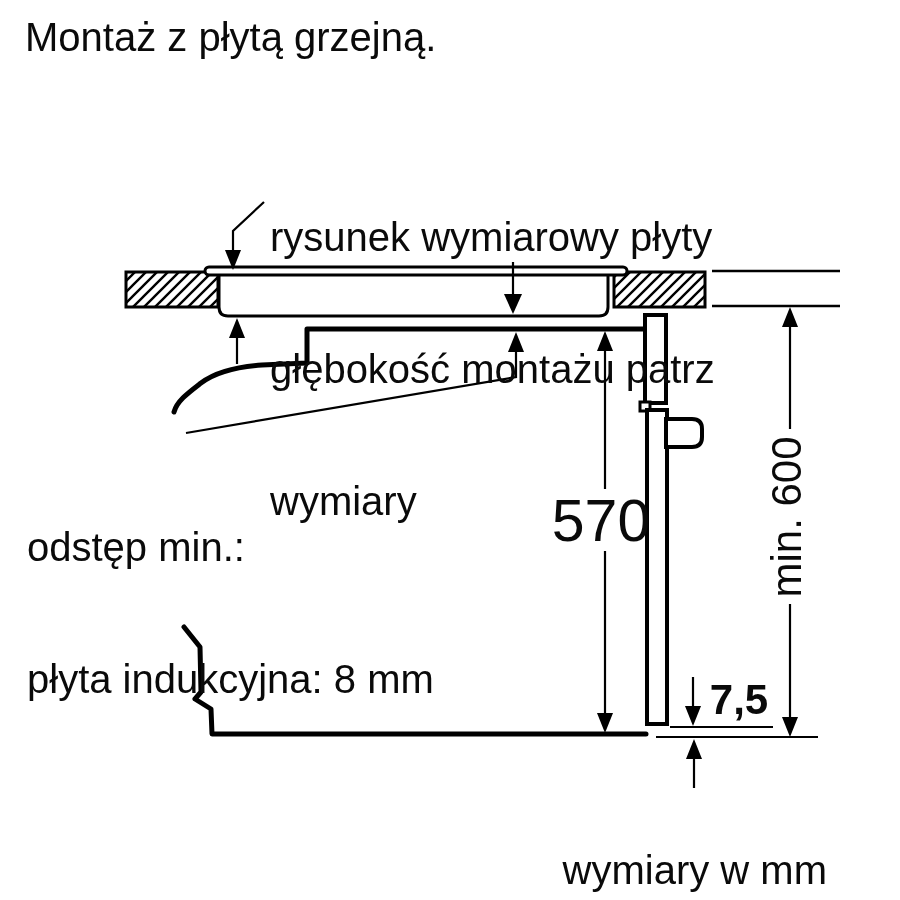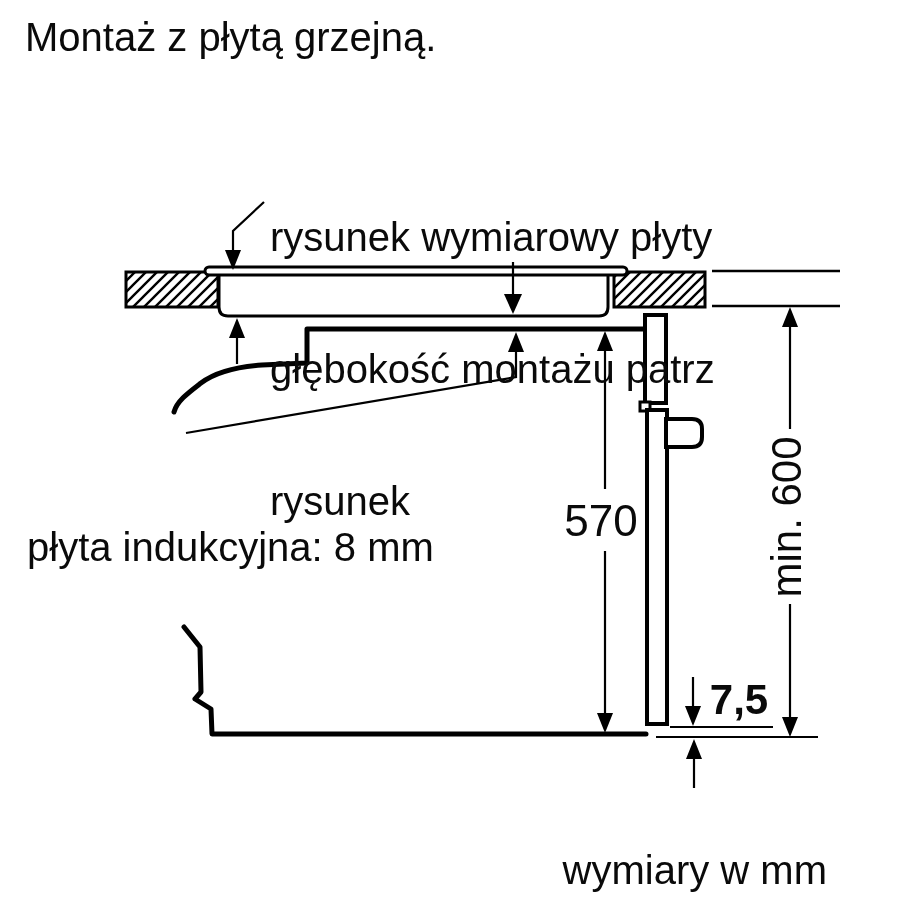--- a/index.html
+++ b/index.html
@@ -3,21 +3,21 @@
 <meta charset="utf-8">
 <style>
   html,body{margin:0;padding:0;background:#ffffff;}
   #stage{
     position:relative;width:840px;height:900px;background:#ffffff;overflow:hidden;
     font-family:"Liberation Sans", sans-serif;color:#0a0a0a;
   }
   #drawing{position:absolute;left:0;top:0;}
   .txt{position:absolute;white-space:pre;color:#0a0a0a;}
   .body-text{font-size:40px;line-height:44px;}
-  .dim-text{font-size:44px;line-height:44px;}
+  .dim-text{font-size:59px;line-height:44px;}
   .dim-text-sm{font-size:42px;line-height:42px;}
   .center-anchor{transform:translate(-50%,-50%);}
   .rot90{transform:translate(-50%,-50%) rotate(-90deg);}
   .right-align{text-align:center;}
 </style>
 </head>
 <body>
 
 <div id="stage">
 
@@ -87,24 +87,25 @@
       <line x1="694" y1="788" x2="694" y2="758"></line>
       <polygon points="694,739 686,759 702,759" fill="#000000" stroke="none"></polygon>
     </g>
   </svg>
 
   <div class="txt body-text" style="left:25px;top:15px;">Montaż z płytą grzejną.</div>
 
   <div class="txt body-text" style="left:270px;top:127px;">
     <div>rysunek wymiarowy płyty</div>
     <div>głębokość montażu patrz</div>
-    <div>rysunek</div>
+    <div>wymiary</div>
   </div>
 
   <div class="txt body-text" style="left:27px;top:437px;">
+    <div>odstęp min.:</div>
     <div>płyta indukcyjna: 8 mm</div>
     
   </div>
 
   <div class="txt dim-text center-anchor" style="left:601px;top:521px;">570</div>
 
   <div class="txt dim-text-sm rot90" style="left:787px;top:517px;">min. 600</div>
 
   <div class="txt dim-text-sm center-anchor" style="left:739px;top:700px;font-weight:bold;">7,5</div>
 

